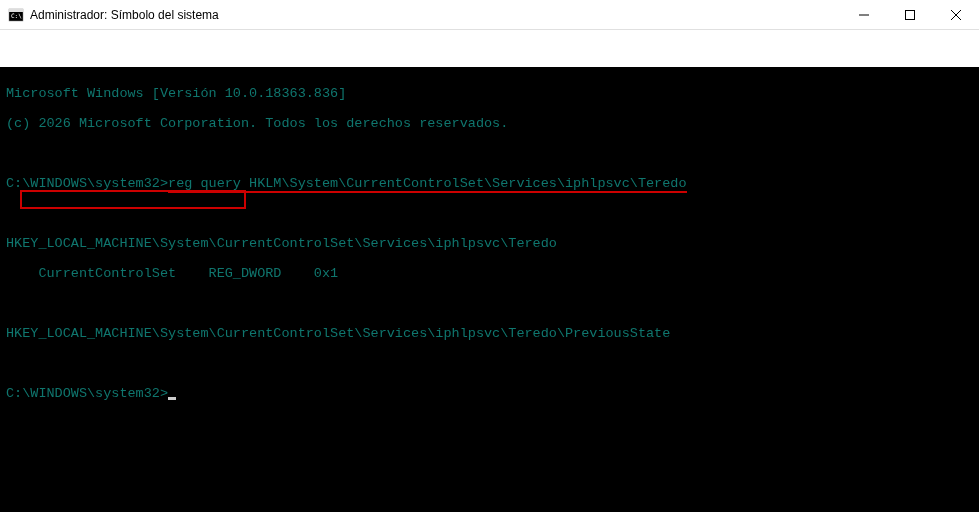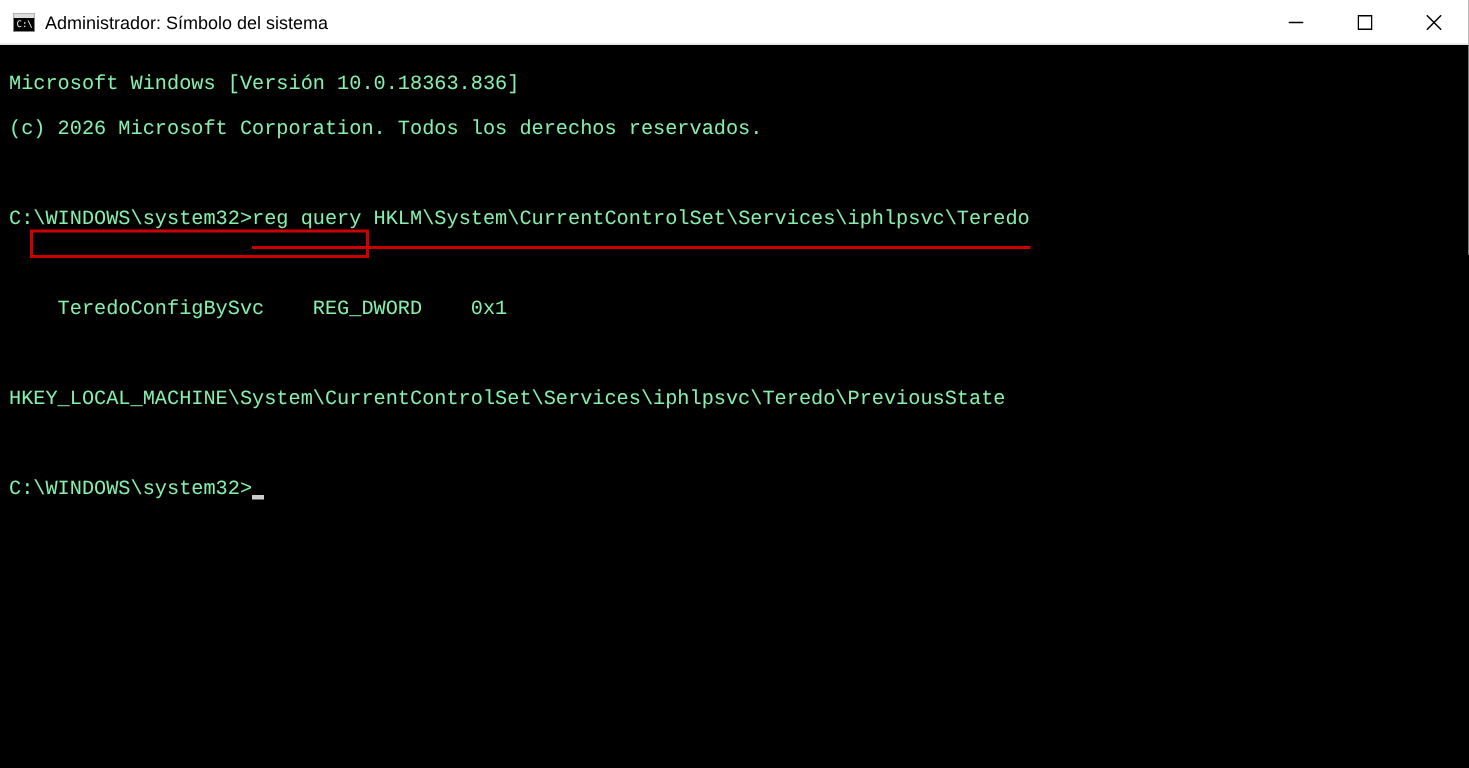--- a/index.html
+++ b/index.html
@@ -13,20 +13,21 @@
       width: 979px;
       height: 512px;
       overflow: hidden;
     }
     .window {
       width: 979px;
       height: 512px;
       background: #fff;
       display: flex;
       flex-direction: column;
+      gap: 37px;
     }
     .titlebar {
       height: 30px;
       background: #fff;
       display: flex;
       align-items: center;
       border-bottom: 1px solid #e0e0e0;
     }
     .titlebar-icon {
       width: 16px;
@@ -53,34 +54,34 @@
       display: flex;
       align-items: center;
       justify-content: center;
       font-family: 'Segoe UI', sans-serif;
       font-size: 10px;
       color: #000;
     }
     .terminal {
       flex: 1;
       background: #000;
-      color: #86efac;
+      color: #0f766e;
       padding: 4px 6px;
       position: relative;
       font-size: 13.5px;
       line-height: 15px;
       white-space: pre;
       overflow: hidden;
     }
     .terminal .line {
       display: block;
     }
     .underline-red {
       border-bottom: 2px solid #cc0000;
-      padding-bottom: 10px;
+      padding-bottom: 0px;
     }
     .box-red {
       position: absolute;
       border: 2px solid #cc0000;
       pointer-events: none;
     }
     .cursor {
       display: inline-block;
       width: 8px;
       height: 3px;
@@ -121,21 +122,22 @@
       </div>
     </div>
   </div>
 
   <div class="terminal">
 <span class="line">Microsoft Windows [Versión 10.0.18363.836]</span>
 <span class="line">(c) 2026 Microsoft Corporation. Todos los derechos reservados.</span>
 <span class="line"> </span>
 <span class="line"><span>C:\WINDOWS\system32&gt;</span><span class="underline-red">reg query HKLM\System\CurrentControlSet\Services\iphlpsvc\Teredo</span></span>
 <span class="line"> </span>
-<span class="line">    TeredoConfigBySvc    REG_DWORD    0x1</span>
+<span class="line">HKEY_LOCAL_MACHINE\System\CurrentControlSet\Services\iphlpsvc\Teredo</span>
+<span class="line">    CurrentControlSet    REG_DWORD    0x1</span>
 <span class="line"> </span>
 <span class="line">HKEY_LOCAL_MACHINE\System\CurrentControlSet\Services\iphlpsvc\Teredo\PreviousState</span>
 <span class="line"> </span>
 <span class="line"><span>C:\WINDOWS\system32&gt;</span><span class="cursor"></span></span>
 
     <div class="box-red" style="left:20px; top:123px; width:226px; height:19px;"></div>
   </div>
 </div>
 
 </body></html>

